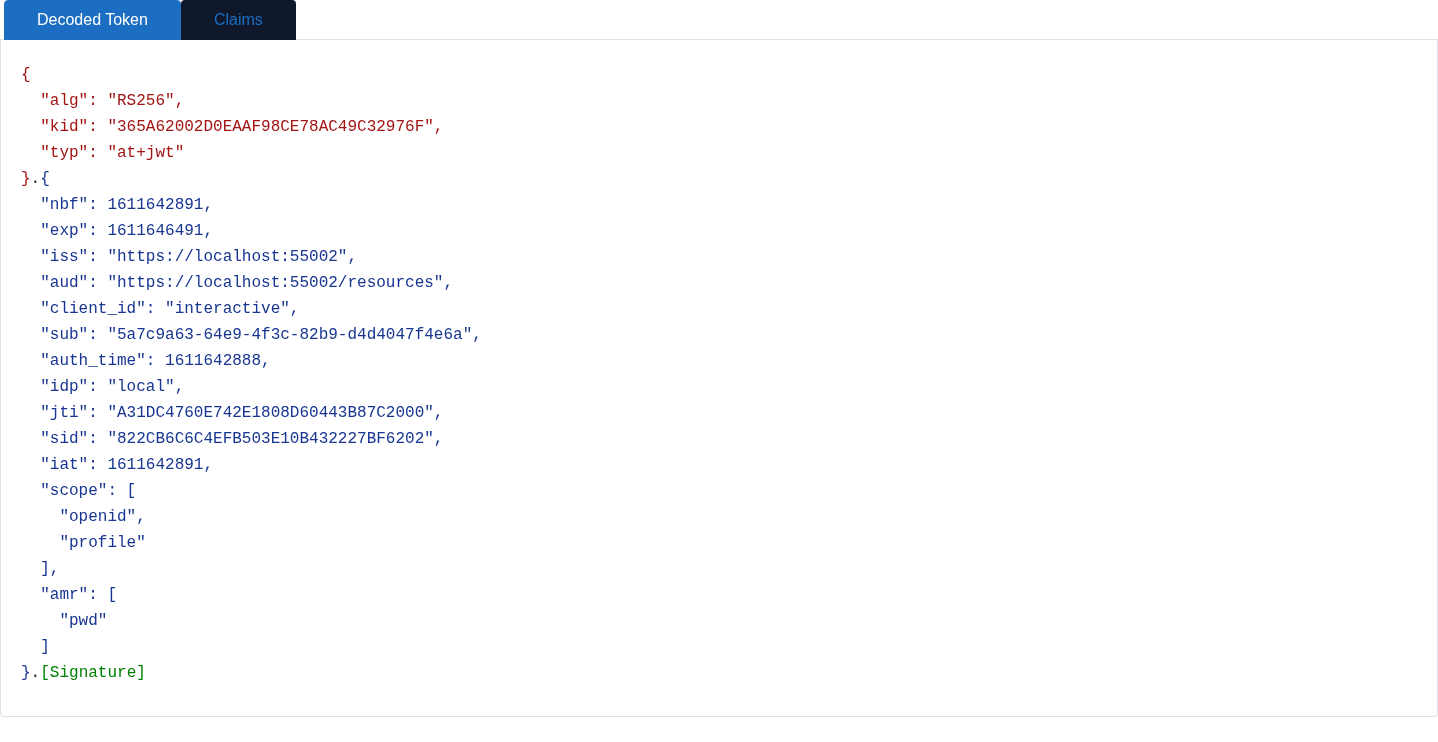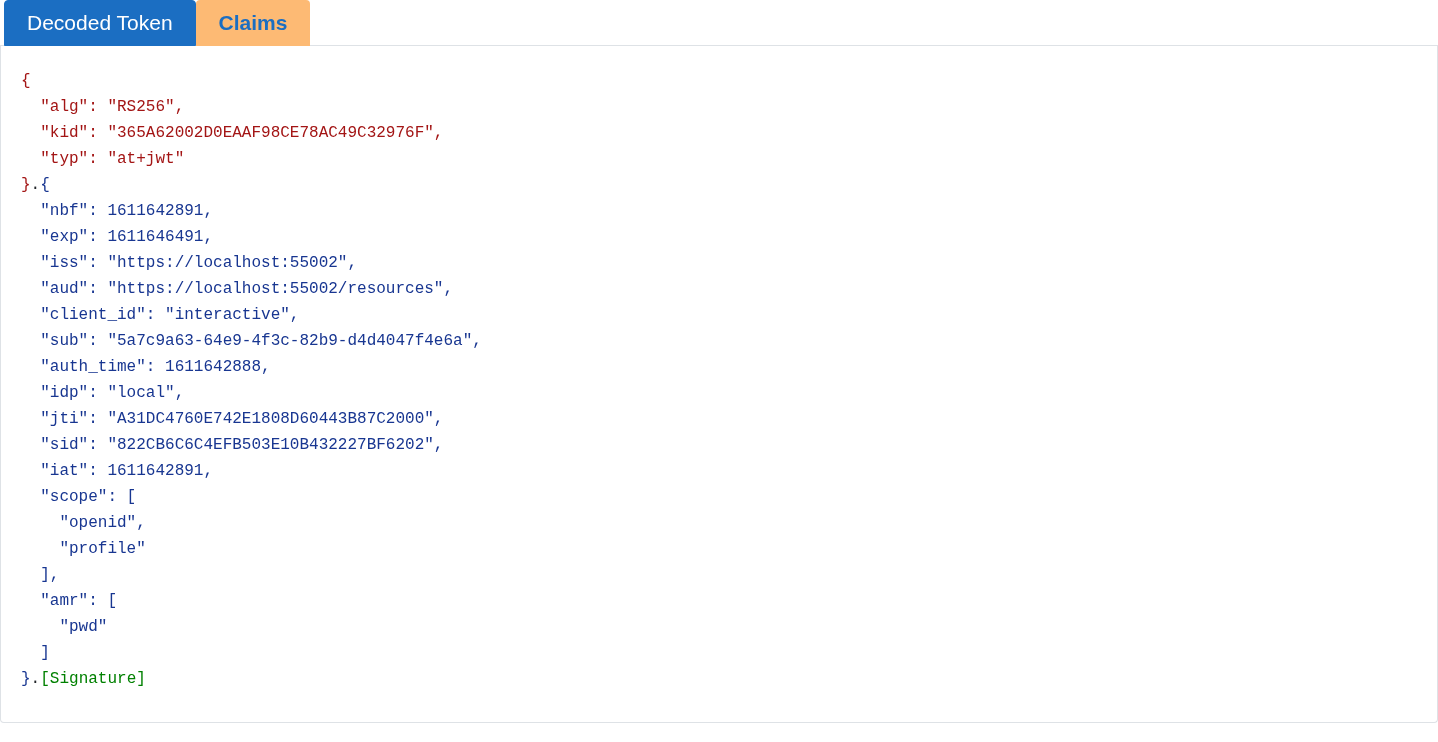--- a/index.html
+++ b/index.html
@@ -1,23 +1,23 @@
 <!DOCTYPE html>
 <html><head>
 <meta charset="utf-8">
 <style>
   * { box-sizing: border-box; }
   html, body { margin:0; padding:0; font-family: "Segoe UI", "PingFang SC", "Microsoft YaHei", sans-serif; background:#fff; color:#212529; }
 
   .wrapper { width:1438px; }
 
   .tabs { display:flex; border-bottom:1px solid #dee2e6; padding-left:4px; }
-  .tab { padding:10px 22px; font-size:21px; cursor:pointer; user-select:none; border:1px solid transparent; border-top-left-radius:4px; border-top-right-radius:4px; margin-bottom:-1px; }
+  .tab { padding:10px 32px; font-size:16px; cursor:pointer; user-select:none; border:1px solid transparent; border-top-left-radius:4px; border-top-right-radius:4px; margin-bottom:-1px; }
   .tab.active { background:#1b6ec2; color:#fff; border-color:#1b6ec2; }
-  .tab.inactive { background:#fdba74; color:#1b6ec2;font-weight:bold; }
+  .tab.inactive { background:#0f172a; color:#1b6ec2; }
 
   .panel { border:1px solid #dee2e6; border-top:none; padding:22px 20px 30px 20px; border-radius:0 0 4px 4px; }
 
   pre.token { margin:0; font-family:"SimSun","NSimSun","MingLiU","Courier New",monospace; font-size:16px; line-height:26px; white-space:pre; }
   .hdr { color:#a31515; }
   .pl  { color:#183691; }
   .sig { color:#008000;text-align:right; }
   .dot { color:#212529; }
 </style>
 </head>

